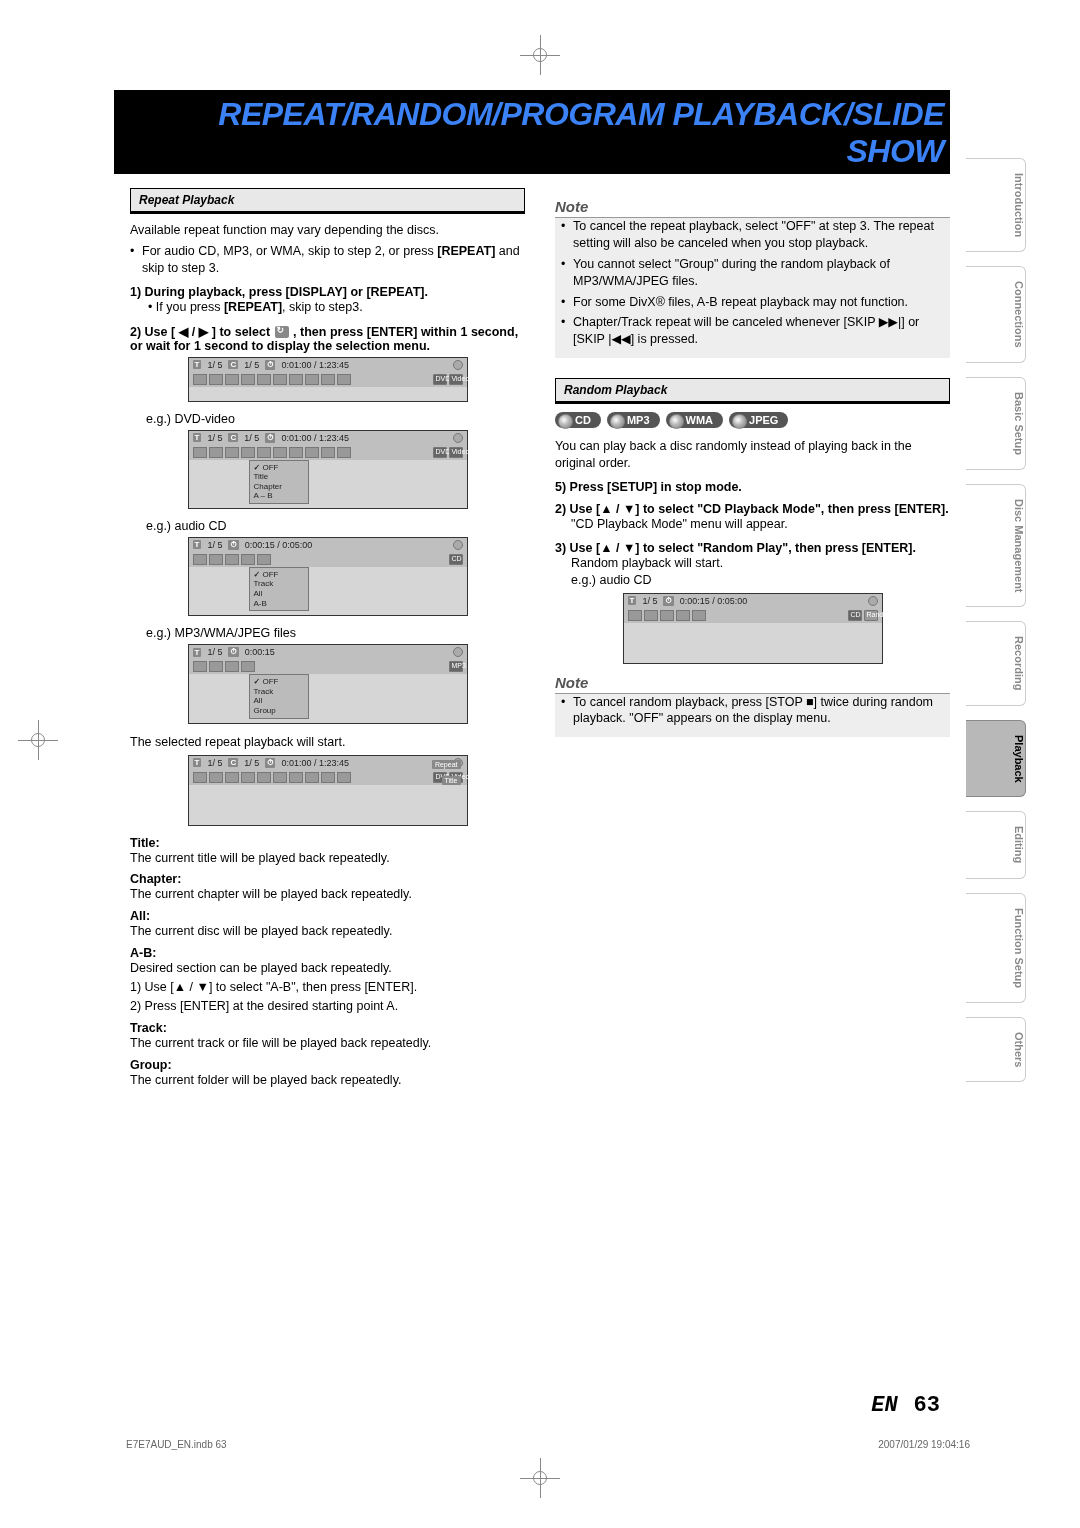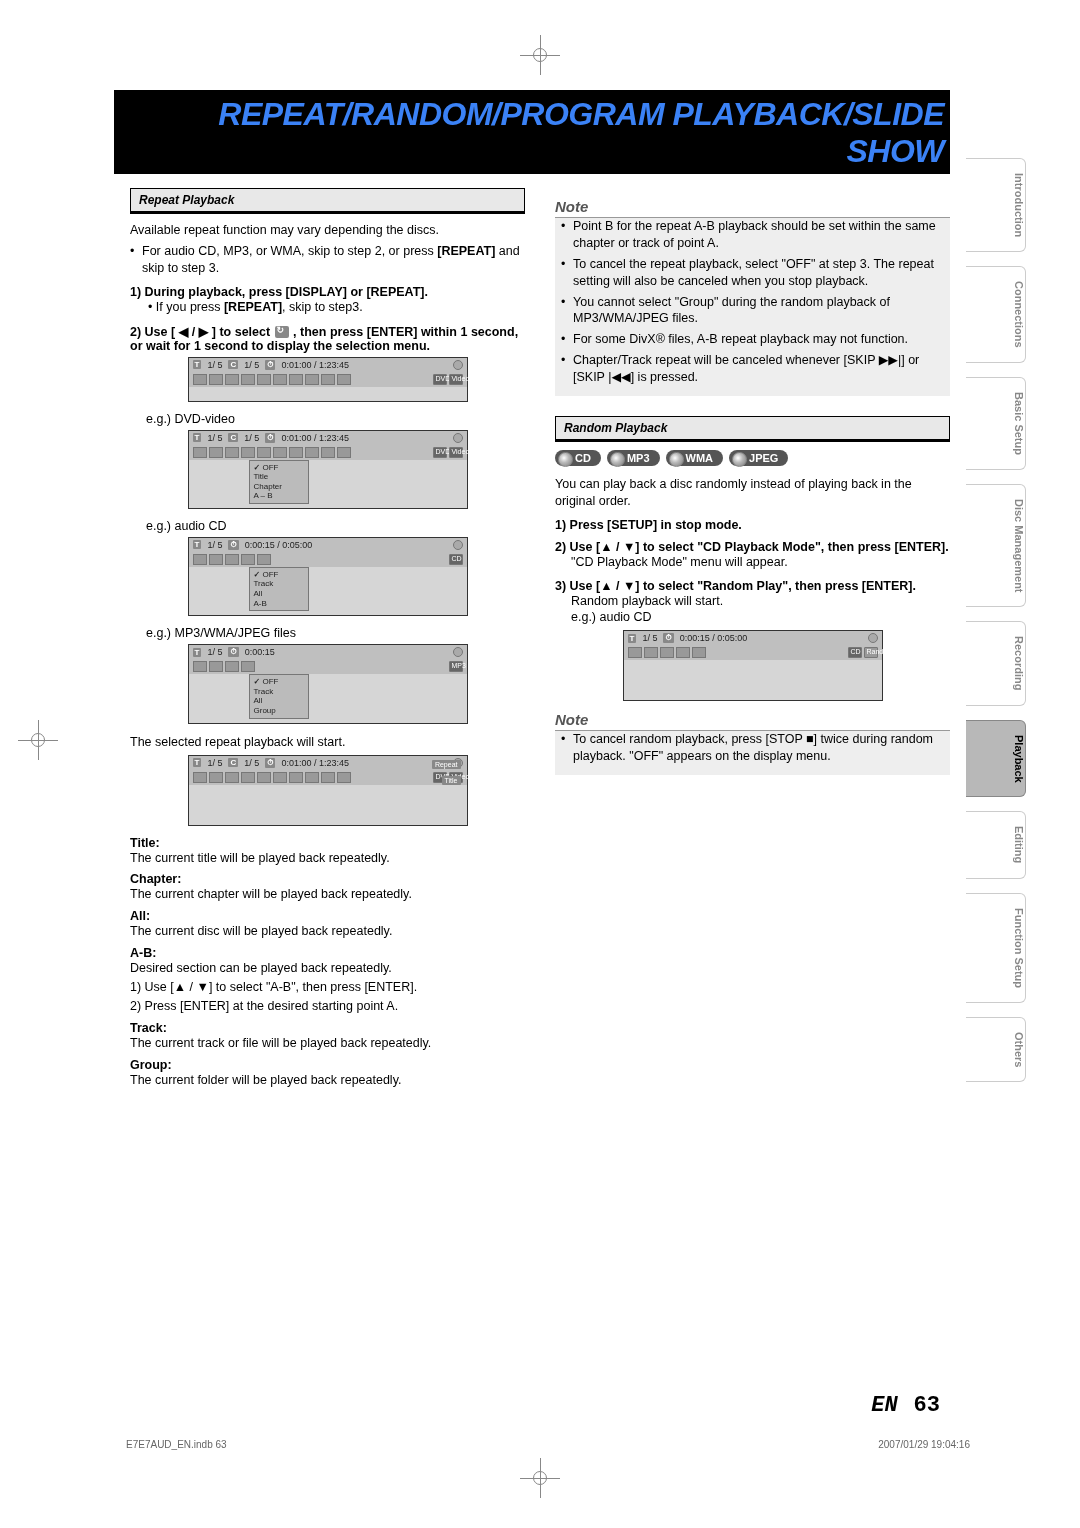--- a/index.html
+++ b/index.html
@@ -329,37 +329,36 @@
       <div class="term">Track:</div>
       <div class="def">The current track or file will be played back repeatedly.</div>
       <div class="term">Group:</div>
       <div class="def">The current folder will be played back repeatedly.</div>
     </div>
 
     <div class="col">
       <div class="note-header">Note</div>
       <div class="note-box" style="background:#eee;padding:0 6px 6px 6px;margin-top:-6px;">
         <ul>
-          <li>Point B for the repeat A-B playback should be set within the same chapter or track of point A.</li>
           <li>To cancel the repeat playback, select "OFF" at step 3. The repeat setting will also be canceled when you stop playback.</li>
           <li>You cannot select "Group" during the random playback of MP3/WMA/JPEG files.</li>
           <li>For some DivX® files, A-B repeat playback may not function.</li>
           <li>Chapter/Track repeat will be canceled whenever [SKIP ▶▶|] or [SKIP |◀◀] is pressed.</li>
         </ul>
       </div>
 
       <div class="section-header" style="margin-top:20px;">Random Playback</div>
       <div class="disc-badges">
         <div class="badge">CD</div>
         <div class="badge">MP3</div>
         <div class="badge">WMA</div>
         <div class="badge">JPEG</div>
       </div>
       <p class="para">You can play back a disc randomly instead of playing back in the original order.</p>
-      <div class="step">1) Press [SETUP] in stop mode.</div>
+      <div class="step">5) Press [SETUP] in stop mode.</div>
       <div class="step">2) Use [▲ / ▼] to select "CD Playback Mode", then press [ENTER].</div>
       <div class="step-body">"CD Playback Mode" menu will appear.</div>
       <div class="step">3) Use [▲ / ▼] to select "Random Play", then press [ENTER].</div>
       <div class="step-body">Random playback will start.</div>
       <div class="step-body">e.g.) audio CD</div>
 
       <div class="osd" style="width:260px;">
         <div class="row1">
             <span class="box">T</span>
             <span>1/   5</span>

